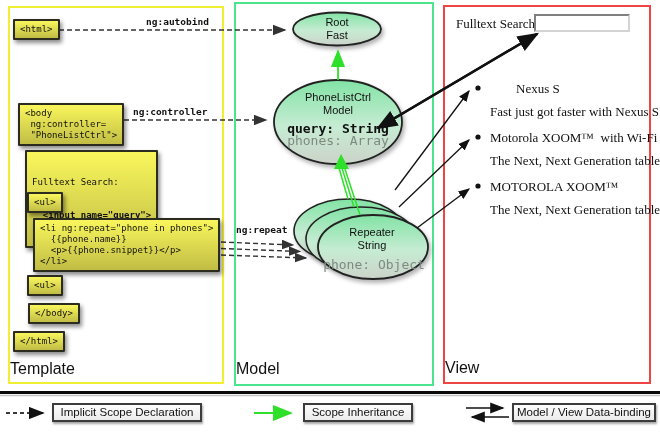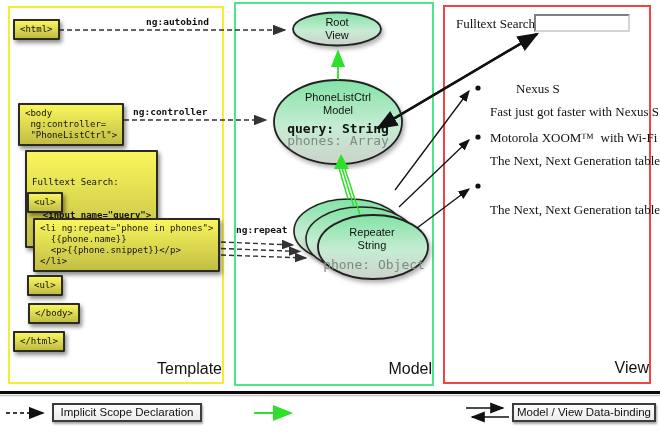--- a/index.html
+++ b/index.html
@@ -1,19 +1,19 @@
 <!DOCTYPE html>
 <html><head>
 <meta charset="utf-8">
 <style>
   html,body{margin:0;padding:0;background:#fff;}
   .stage{position:relative;width:660px;height:435px;background:#fff;overflow:hidden;
          font-family:"Liberation Sans",sans-serif;}
   .panel{position:absolute;background:#fff;}
-  .panel-label{position:absolute;width:100%;text-align:right;font-size:16px;color:#111;}
+  .panel-label{position:absolute;width:100%;text-align:left;font-size:16px;color:#111;}
   .overlay{position:absolute;left:0;top:0;width:660px;height:435px;z-index:5;}
   .codebox{position:absolute;z-index:6;background:linear-gradient(#f9f65c,#c1bd45);
            border:2px solid #2b2b20;border-radius:1px;box-shadow:2px 3px 4px rgba(0,0,0,.45);
            font-family:"DejaVu Sans Mono",monospace;font-size:9px;line-height:11px;color:#111;
            padding:3px 5px;white-space:pre;}
   .codebox .bold{font-weight:bold;}
   .nglabel{position:absolute;z-index:6;font-family:"DejaVu Sans Mono",monospace;
            font-size:9.5px;font-weight:bold;color:#111;white-space:pre;}
   .elltext{position:absolute;z-index:6;transform:translateX(-50%);text-align:center;
            font-size:11px;line-height:12.5px;color:#111;white-space:pre;}
@@ -116,34 +116,36 @@
 &lt;/li&gt;</div>
   <div class="codebox" style="left:27px;top:275px;">&lt;ul&gt;</div>
   <div class="codebox" style="left:28px;top:303px;">&lt;/body&gt;</div>
   <div class="codebox" style="left:13px;top:331px;">&lt;/html&gt;</div>
 
   <div class="nglabel" style="left:146px;top:16px;">ng:autobind</div>
   <div class="nglabel" style="left:133px;top:106px;">ng:controller</div>
   <div class="nglabel" style="left:236px;top:224px;">ng:repeat</div>
 
   <div class="elltext" style="left:337px;top:16px;">Root
-View</div>
+Fast</div>
   <div class="elltext" style="left:338px;top:91px;">PhoneListCtrl
 Model</div>
   <div class="ellprop boldmono" style="left:338px;top:121px;">query: String</div>
   <div class="ellprop gray" style="left:338px;top:133px;">phones: Array</div>
   <div class="elltext" style="left:372px;top:226px;">Repeater
 String</div>
   <div class="ellprop gray" style="left:374px;top:257px;">phone: Object</div>
 
   <div class="viewtext" style="left:456px;top:16px;">Fulltext Search:</div>
   <input class="search-input" type="text" value="" style="">
 
   <div class="viewtext" style="left:516px;top:81px;">Nexus S</div>
   <div class="viewtext" style="left:490px;top:104px;">Fast just got faster with Nexus S.</div>
   <div class="viewtext" style="left:490px;top:130px;">Motorola XOOM™  with Wi-Fi</div>
   <div class="viewtext" style="left:490px;top:153px;">The Next, Next Generation tablet.</div>
+  <div class="viewtext" style="left:490px;top:179px;">MOTOROLA XOOM™</div>
   <div class="viewtext" style="left:490px;top:202px;">The Next, Next Generation tablet.</div>
 
   <div class="legendbox" style="left:52px;width:146px;">Implicit Scope Declaration</div>
+  <div class="legendbox" style="left:303px;width:106px;">Scope Inheritance</div>
   <div class="legendbox" style="left:512px;width:140px;">Model / View Data-binding</div>
 
 </div>
 
 </body></html>

